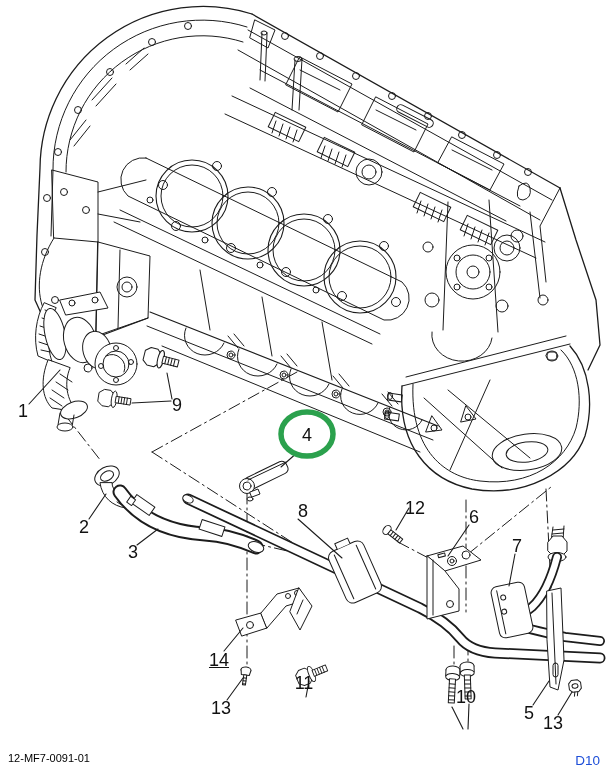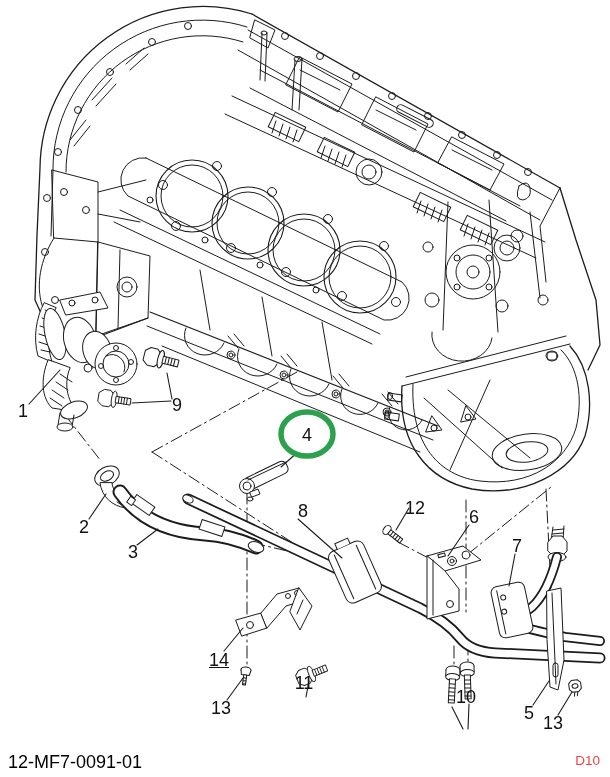--- a/index.html
+++ b/index.html
@@ -2,22 +2,22 @@
 <html><head>
 <meta charset="utf-8">
 <style>
   html,body{margin:0;padding:0;background:#fff;}
   .page{position:relative;width:610px;height:777px;background:#fff;overflow:hidden;
         font-family:"Liberation Sans",sans-serif;}
   .art{position:absolute;left:0;top:0;}
   #callout-layer{position:absolute;left:0;top:0;width:610px;height:777px;pointer-events:none;}
   .callout{position:absolute;transform:translate(-50%,-50%);font-size:18px;color:#111;
            line-height:1;pointer-events:auto;}
-  .footer-left{position:absolute;left:8px;top:752px;font-size:18px;color:#000;}
-  .footer-right{position:absolute;right:10px;top:753px;font-size:13.5px;color:#ef4444;}
+  .footer-left{position:absolute;left:8px;top:752px;font-size:11px;color:#000;}
+  .footer-right{position:absolute;right:10px;top:753px;font-size:13.5px;color:#1d4ed8;}
 </style>
 </head>
 <body>
 
 <div class="page">
 
 <svg class="art" width="610" height="777" viewBox="0 0 610 777">
   <g stroke="#1c1c1c" stroke-width="1" fill="none" stroke-linecap="round" stroke-linejoin="round">
 
     <g>

